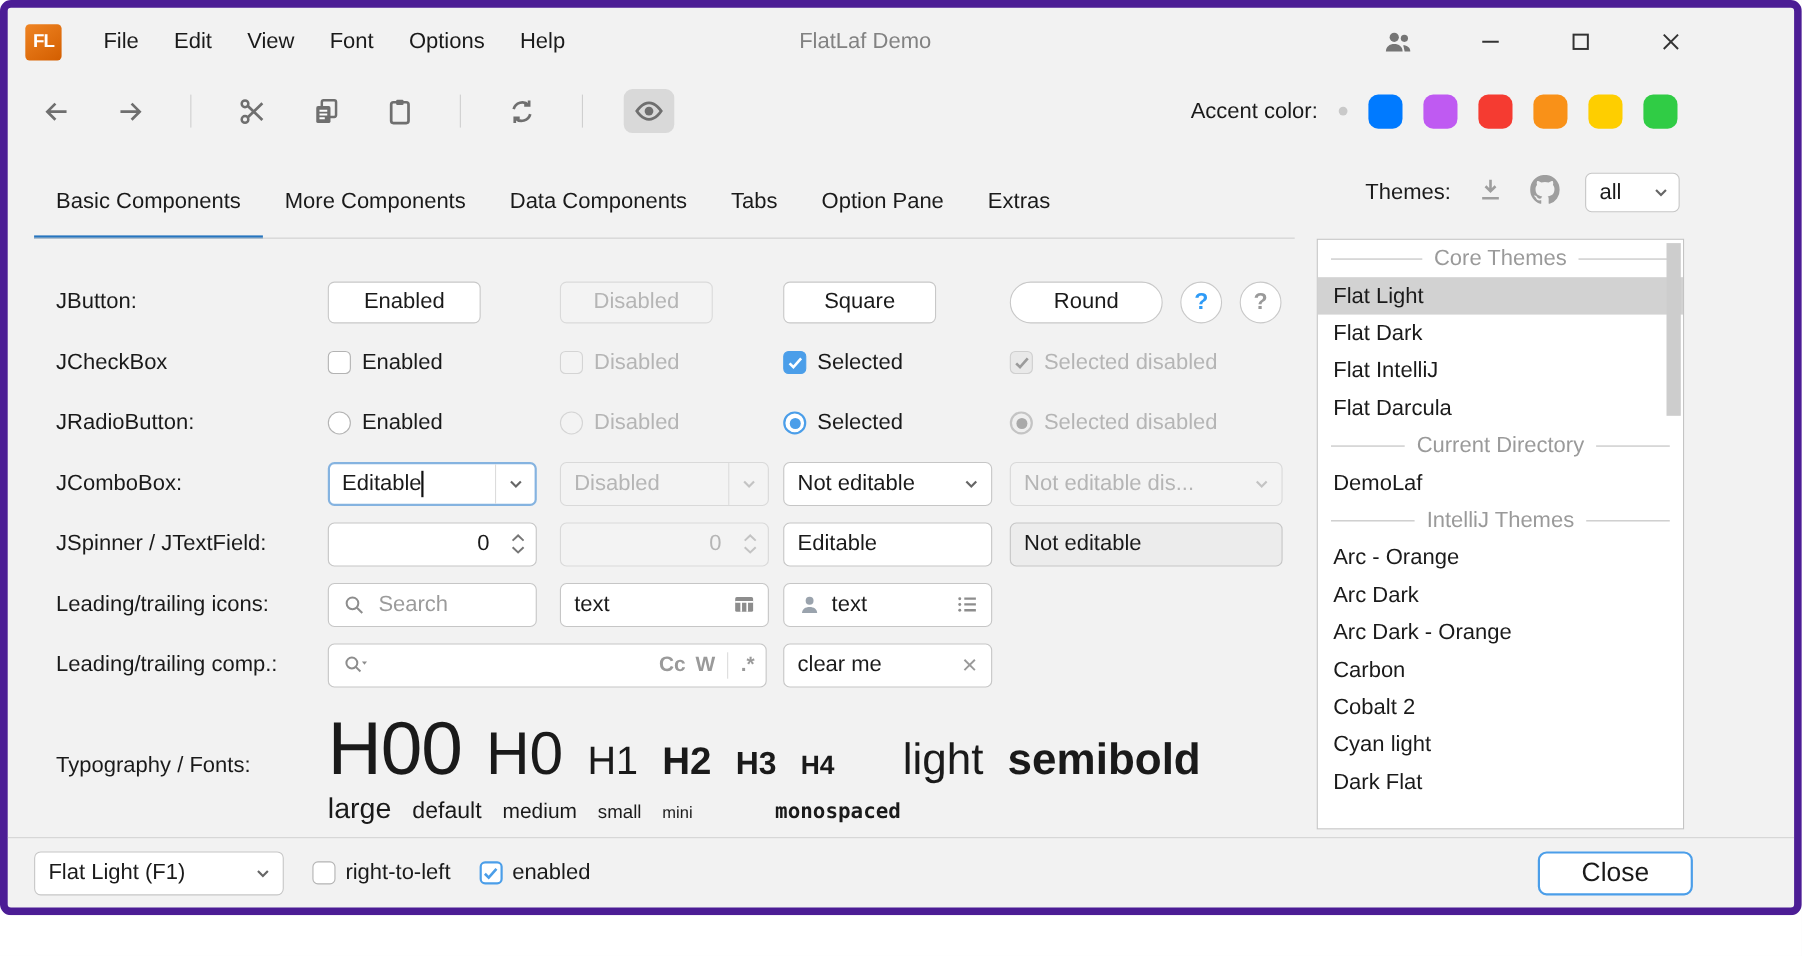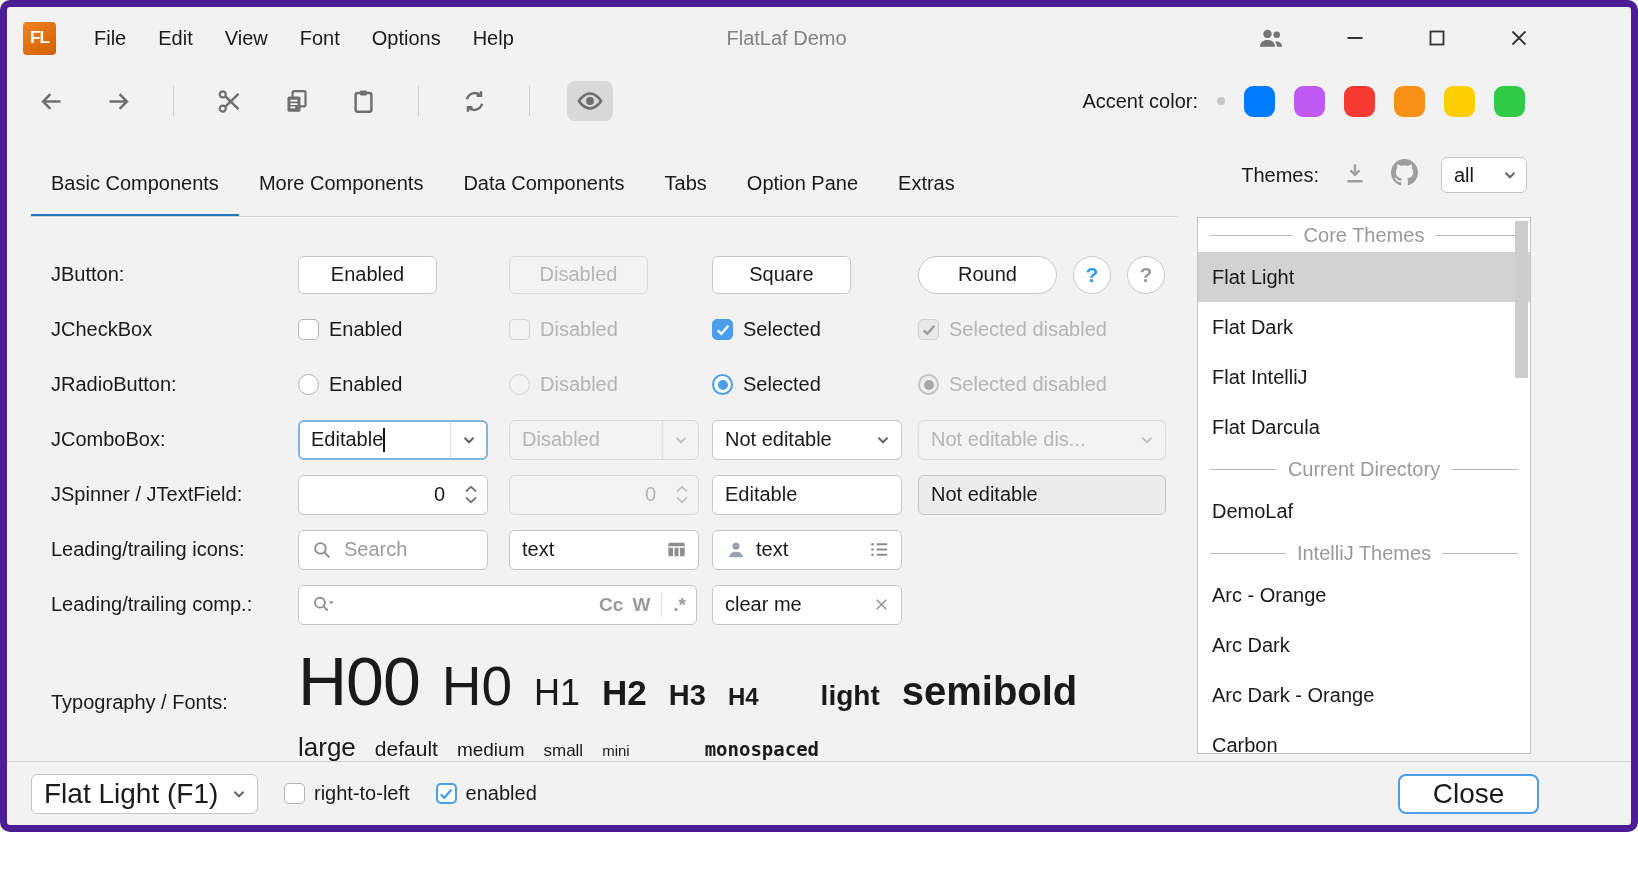--- a/index.html
+++ b/index.html
@@ -80,51 +80,51 @@
   .tfield.w248 { width:248px; }
   .tfield input { border:0; outline:0; flex:1; min-width:0; font:inherit; color:inherit; background:transparent; }
   .tfield input::placeholder { color:#9b9b9b; }
   .bigfield { grid-column:1 / 3; width:399px; }
   .ficon { flex:0 0 auto; display:flex; }
   .ff { color:#9a9a9a; font-weight:bold; font-size:19px; }
   .fsep { width:1px; height:24px; background:#dcdcdc; margin:0 2px; }
 
   .typo-row { display:flex; align-items:center; margin-top:10px; }
   .tline1 { display:flex; align-items:baseline; gap:22px; }
-  .tline2 { display:flex; align-items:baseline; gap:19px; margin-top:12px; }
+  .tline2 { display:flex; align-items:baseline; gap:19px; }
   .h00 { font-size:68px; letter-spacing:-1px; }
   .h0 { font-size:55px; }
   .h1 { font-size:36px; font-weight:normal; }
   .h2 { font-size:35px; font-weight:bold; }
   .h3 { font-size:29px; font-weight:bold; }
   .h4 { font-size:24px; font-weight:bold; }
-  .wlight { font-size:28px; font-weight:700; margin-left:40px; }
+  .wlight { font-size:40px; font-weight:400; margin-left:40px; }
   .wsemibold { font-size:40px; font-weight:bold; }
   .t-large { font-size:26px; }
   .t-default { font-size:21px; }
   .t-medium { font-size:19px; }
   .t-small { font-size:17px; }
   .t-mini { font-size:15px; }
   .t-mono { font-size:19px; font-weight:bold; font-family:"DejaVu Sans Mono","Liberation Mono",monospace; margin-left:56px; }
 
   
   .themes-panel { width:334px; margin-left:20px; flex:0 0 auto; }
   .theme-list { height:537px; border:1px solid #c4c4c4; background:#fff; position:relative; overflow:hidden; font-size:20px; }
-  .titem { height:50px; display:flex; align-items:center; padding-left:14px; }
+  .titem { height:34px; display:flex; align-items:center; padding-left:14px; }
   .titem.selected { background:#d2d2d2; }
   .lsep { height:34px; display:flex; align-items:center; color:#9a9a9a; padding:0 12px; gap:11px; }
   .lsep .line { flex:1; height:1px; background:#bdbdbd; }
   .vthumb { position:absolute; top:3px; right:2px; width:13px; height:157px; background:#cdcdcd; }
 
   
   .statusbar { height:64px; border-top:1px solid #d4d4d4; display:flex; align-items:center; padding:0 92px 0 24px; font-size:20px; flex:0 0 auto; }
-  .scombo { width:227px; height:40px; background:#fff; border:1px solid #c6c6c6; border-radius:6px; display:flex; align-items:center; padding-left:12px; font-size:28px; }
+  .scombo { width:227px; height:40px; background:#fff; border:1px solid #c6c6c6; border-radius:6px; display:flex; align-items:center; padding-left:12px; font-size:20px; }
   .sgroup { display:flex; align-items:center; gap:9px; margin-left:26px; }
   .sinfo { margin-left:160px; }
-  .close-btn { margin-left:auto; width:141px; height:40px; background:#fff; border:2px solid #4b9ee9; border-radius:8px; display:flex; align-items:center; justify-content:center; font-size:28px; }
+  .close-btn { margin-left:auto; width:141px; height:40px; background:#fff; border:2px solid #4b9ee9; border-radius:8px; display:flex; align-items:center; justify-content:center; font-size:24px; }
 </style>
 </head>
 <body>
 
 <div class="window">
 
   <div class="titlebar">
     <div class="logo">FL</div>
     <div class="menubar">
       <div class="menu-item">File</div>

